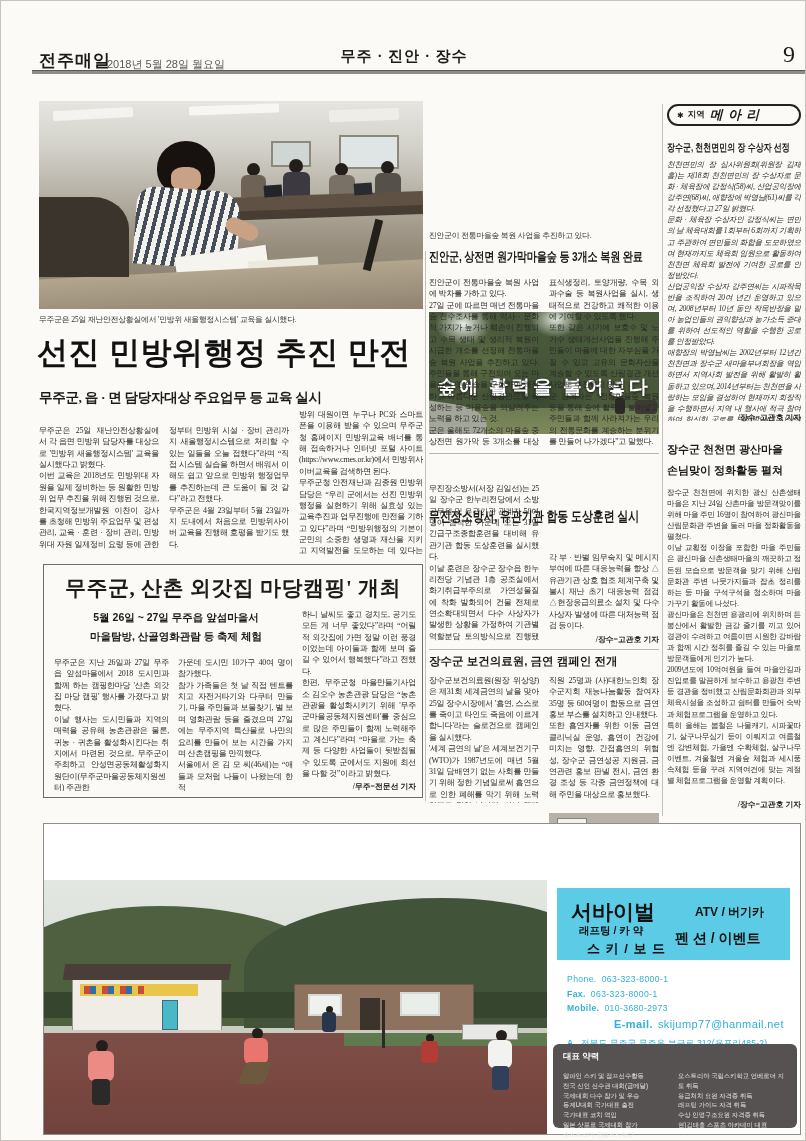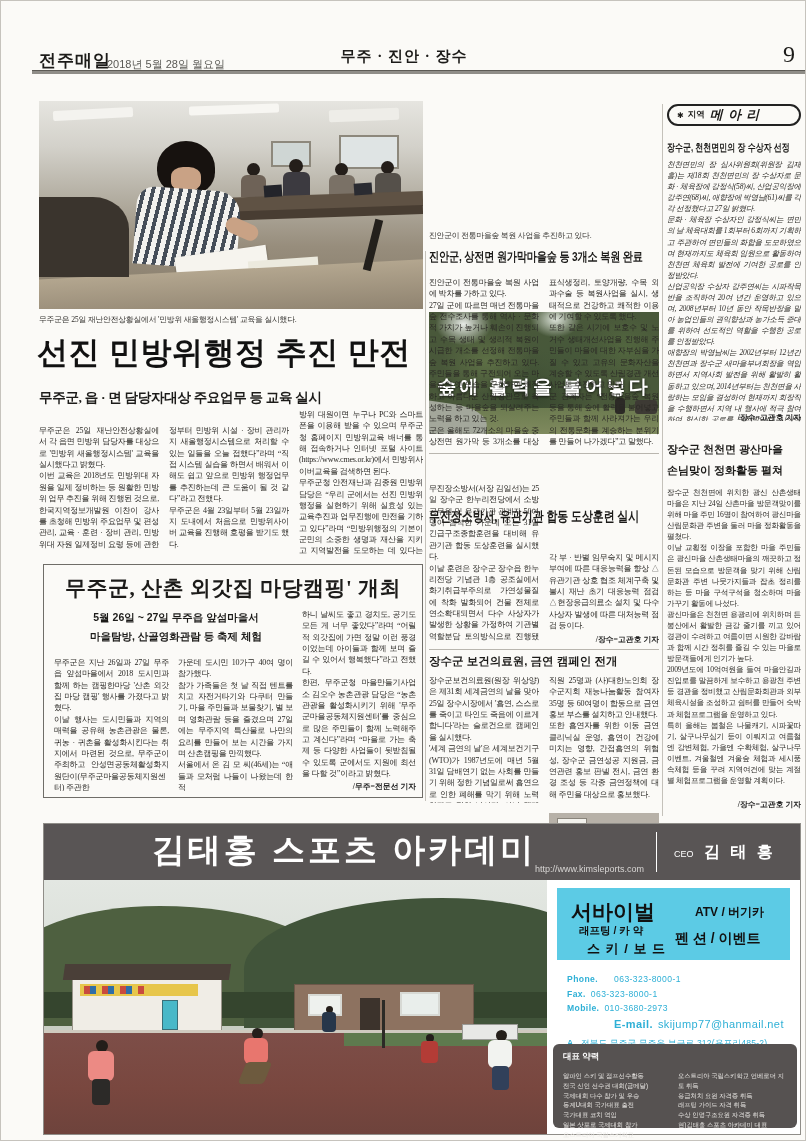--- a/index.html
+++ b/index.html
@@ -197,29 +197,20 @@
     <div class="flow side-txt">장수군 천천면에 위치한 광신 산촌생태 마을은 지난 24일 산촌마을 방문객맞이를 위해 마을 주민 16명이 참여하여 광신마을 산림문화관 주변을 둘러 마을 정화활동을 펼쳤다.
 이날 교횡정 이장을 포함한 마을 주민들은 광신마을 산촌생태마을의 깨끗하고 정돈된 모습으로 방문객을 맞기 위해 산림문화관 주변 나뭇가지들과 잡초 정리를 하는 등 마을 구석구석을 청소하며 마을가꾸기 활동에 나섰다.
 광신마을은 천천면 용광리에 위치하며 든봉산에서 활발한 금강 줄기를 끼고 있어 경관이 수려하고 여름이면 시원한 강바람과 함께 시간 정취를 즐길 수 있는 마을로 방문객들에게 인기가 높다.
 2009년도에 10억여원을 들여 마을안길과 진입로를 말끔하게 보수하고 용광천 주변 등 경관을 정비했고 산림문화회관과 외부 체육시설을 조성하고 쉼터를 만들어 숙박과 체험프로그램을 운영하고 있다.
 특히 올해는 봄철은 나물캐기, 시파꽃따기, 살구나무심기 등이 이뤄지고 여름철엔 강변체험, 가을엔 수확체험, 살구나무 이벤트, 겨울철엔 겨울숲 체험과 세시풍속체험 등을 꾸려 지역여건에 맞는 계절별 체험프로그램을 운영할 계획이다.</div>
   </div>
   <div class="abs byline" style="left:666px; top:796px; width:134px;">/장수=고관호 기자</div>
 
   <div class="abs" style="left:42px; top:822px; width:758px; height:312px; border:1px solid #8f8d88; background:#fff;">
 
-    <div class="abs" style="left:0; top:0; width:756px; height:56px; background:#595555;">
-      <div class="abs gothic" style="left:0; top:4px; width:600px; text-align:center; color:#fff; font-size:33px; font-weight:900; letter-spacing:3px; white-space:nowrap;">김태홍  스포츠  아카데미</div>
-      <div class="abs" style="left:340px; top:40px; width:260px; text-align:right; color:#d8d6d4; font-size:9px; font-family:'Liberation Sans',sans-serif;">http://www.kimsleports.com</div>
-      <div class="abs" style="left:612px; top:8px; width:1px; height:40px; background:#fff;"></div>
-      <div class="abs gothic" style="left:630px; top:18px; color:#fff;">
-        <span style="font-size:9px; margin-right:6px;">CEO</span>
-        <span style="font-size:16px; font-weight:900; letter-spacing:3px;">김 태 홍</span>
-      </div>
-    </div>
 
     <div class="abs photo" style="left:0; top:56px; width:503px; height:254px;">
       <div class="shape" style="left:0;top:0;width:503px;height:254px;background:linear-gradient(180deg,#e3e7e2 0%,#dde2dc 22%,#c9cec4 30%);"></div>
       <div class="shape" style="left:-30px;top:26px;width:320px;height:120px;background:#4e6040;border-radius:50% 60% 0 0;"></div>
       <div class="shape" style="left:200px;top:18px;width:360px;height:130px;background:#41543a;border-radius:55% 45% 0 0;"></div>
       <div class="shape" style="left:0;top:112px;width:503px;height:26px;background:#35452e;"></div>
 
       <div class="shape" style="left:28px;top:96px;width:150px;height:56px;background:#f0ede6;border:1px solid #9a958a;"></div>
       <div class="shape" style="left:20px;top:84px;width:166px;height:16px;background:#4a3f38;transform:skewX(-8deg);"></div>
       <div class="shape" style="left:36px;top:104px;width:118px;height:12px;background:#e7c64b;"></div>
@@ -255,21 +246,21 @@
       <div class="abs gothic" style="left:10px; top:8px; width:233px; height:72px; background:#5ccbe5; color:#111;">
         <div class="abs" style="left:14px; top:10px; font-size:21px; font-weight:900;">서바이벌</div>
         <div class="abs" style="left:138px; top:16px; font-size:12px; font-weight:900;">ATV / 버기카</div>
         <div class="abs" style="left:22px; top:36px; font-size:10.5px; font-weight:900;">래프팅 / 카 약</div>
         <div class="abs" style="left:30px; top:52px; font-size:13px; font-weight:700; letter-spacing:1px;">스 키 / 보 드</div>
         <div class="abs" style="left:118px; top:42px; font-size:14px; font-weight:700;">펜 션 / 이벤트</div>
       </div>
 
       <div class="abs gothic" style="left:20px; top:94px; width:226px;">
         <div style="margin-bottom:4.5px; font-size:8.6px; color:#2fb0d6; letter-spacing:0.4px;">
-          <span style="font-weight:bold; margin-right:16px;">Phone.</span><span>063-323-8000-1</span>
+          <span style="font-weight:normal; margin-right:5px;">Phone.</span><span>063-323-8000-1</span>
         </div>
         <div style="margin-bottom:4.5px; font-size:8.6px; color:#2fb0d6; letter-spacing:0.4px;">
           <span style="font-weight:bold; margin-right:5px;">Fax.</span><span>063-323-8000-1</span>
         </div>
         <div style="margin-bottom:4.5px; font-size:8.6px; color:#2fb0d6; letter-spacing:0.4px;">
           <span style="font-weight:bold; margin-right:5px;">Mobile.</span><span>010-3680-2973</span>
         </div>
         <div style="margin-bottom:8px; font-size:11px; color:#2fb0d6; letter-spacing:0.4px;padding-left:47px;">
           <span style="font-weight:bold; margin-right:5px;">E-mail.</span><span>skijump77@hanmail.net</span>
         </div>

